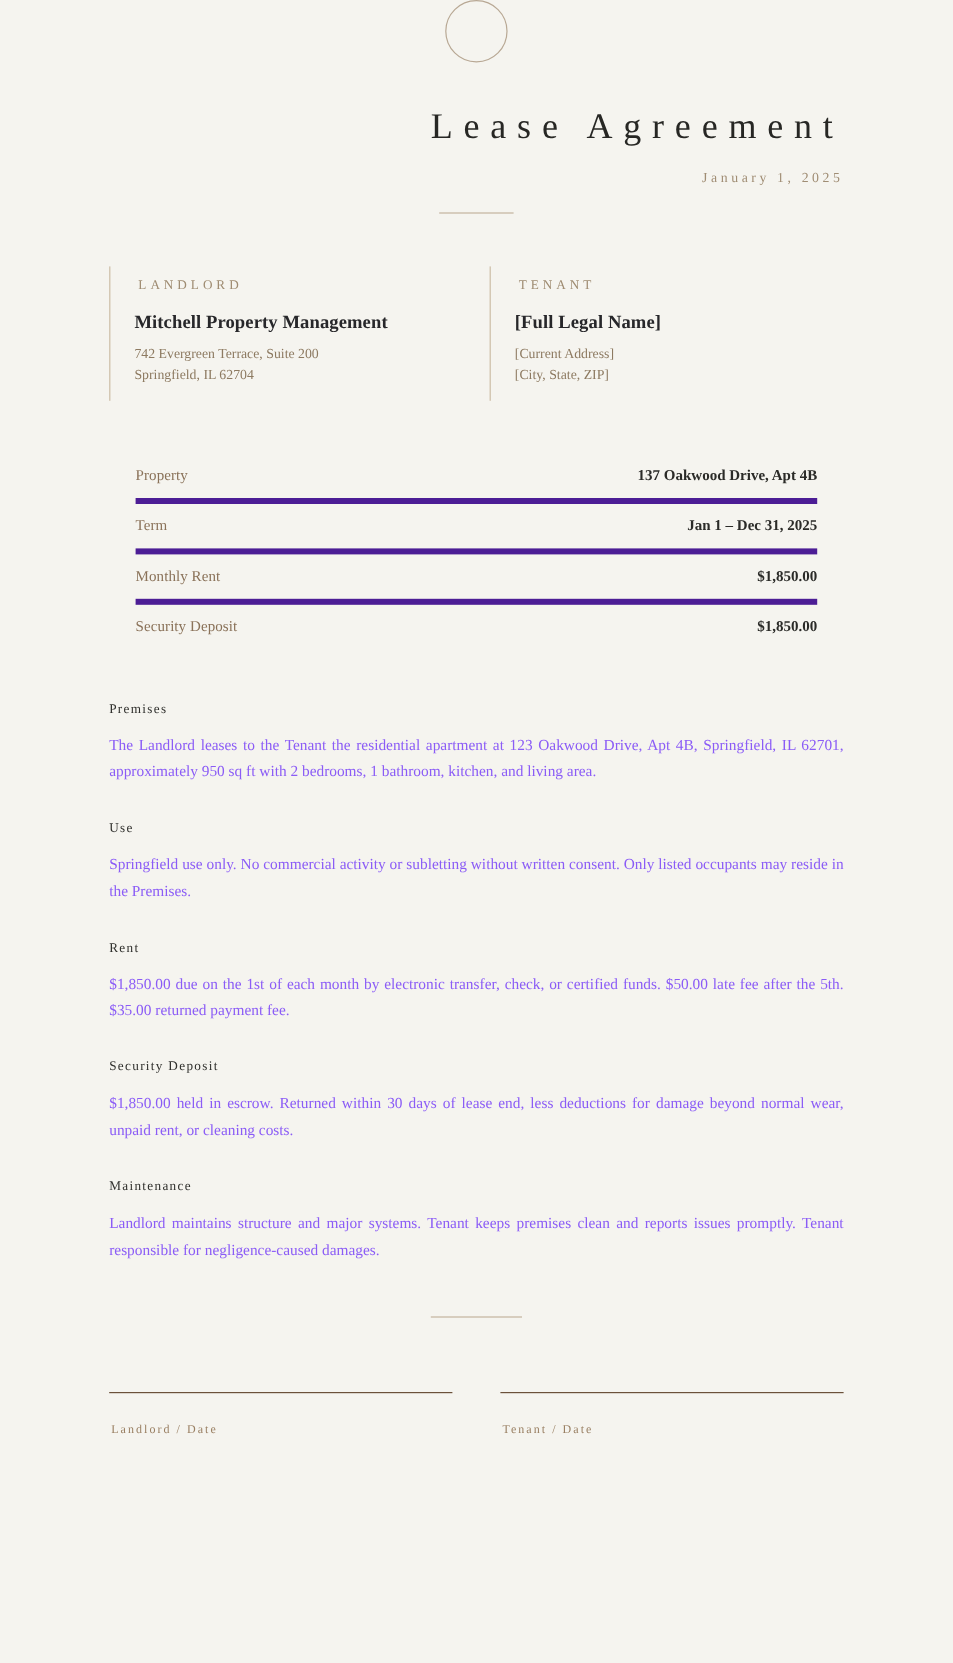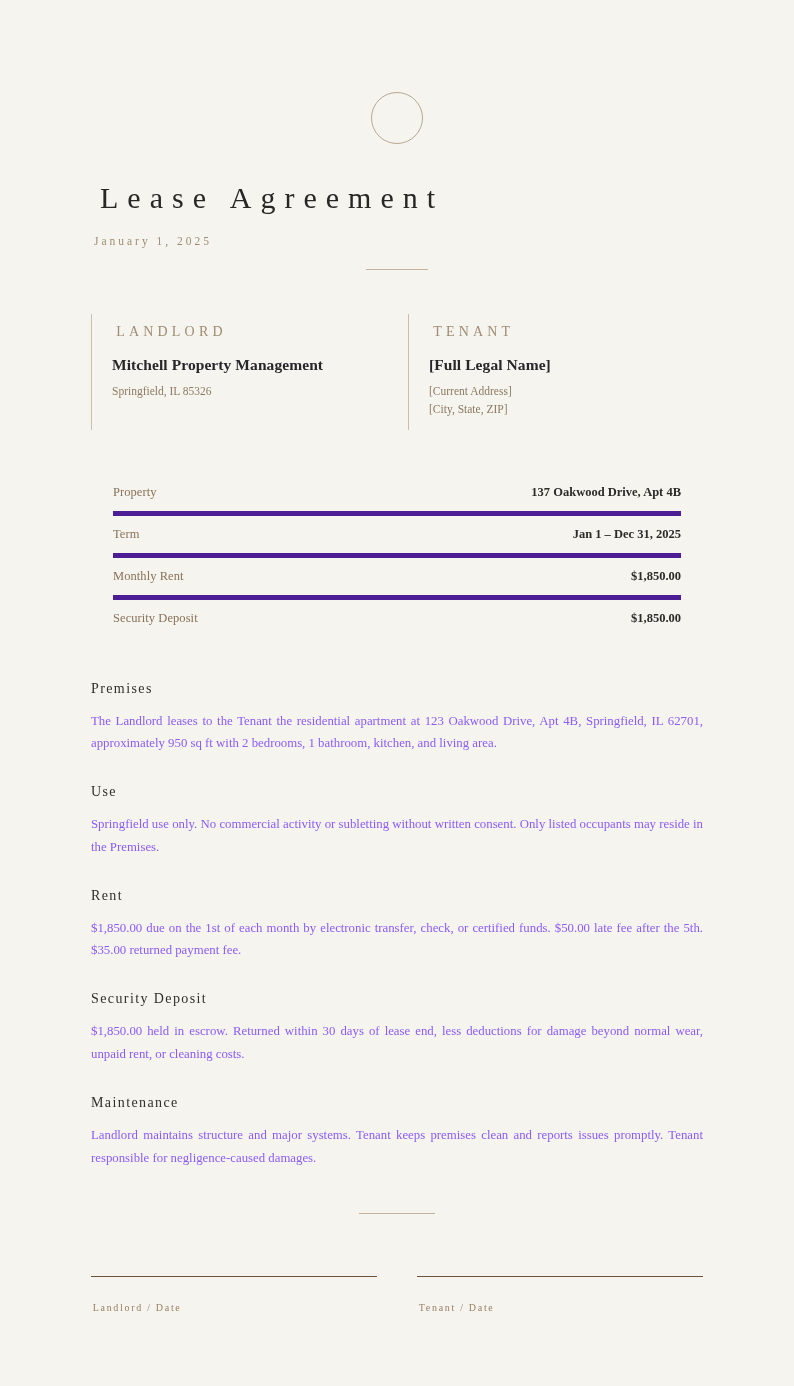--- a/index.html
+++ b/index.html
@@ -22,22 +22,21 @@
     background: #f5f4ef;
     position: relative;
   }
   .inner {
     width: 612px;
     margin: 0 auto;
   }
 
   
   .header {
-    padding-top: 92px;
-    text-align: left;
+    text-align: right;
   }
   .seal {
     width: 52px;
     height: 52px;
     border: 1.5px solid #b8a894;
     border-radius: 50%;
     margin: 0 auto;
     box-sizing: border-box;
   }
   .doc-title {
@@ -75,21 +74,21 @@
     flex: 1 1 0;
     box-sizing: border-box;
     border-left: 1px solid #cdbda6;
     padding: 4px 0 12px 20px;
     min-height: 104px;
   }
   .party + .party {
     margin-left: 22px;
   }
   .party-eyebrow {
-    font-size: 14px;
+    font-size: 11px;
     letter-spacing: 0.30em;
     text-indent: 0.30em;
     color: #9f8c72;
     margin: 6px 0 0 0;
   }
   .party-name {
     font-size: 15.5px;
     font-weight: 700;
     color: #27272a;
     margin: 16px 0 0 0;
@@ -136,21 +135,21 @@
   .clauses {
     margin-top: 44px;
   }
   .clause {
     margin-top: 29px;
   }
   .clause:first-child {
     margin-top: 0;
   }
   .clause-title {
-    font-size: 14px;
+    font-size: 11px;
     font-weight: 400;
     letter-spacing: 0.10em;
     color: #2f2f2c;
     margin: 0 0 13px 0;
   }
   .clause-body {
     font-size: 12.8px;
     line-height: 1.78;
     color: #8b5cf6;
     text-align: justify;
@@ -200,21 +199,22 @@
       <div class="seal"></div>
       <h1 class="doc-title">Lease Agreement</h1>
       <div class="doc-date">January 1, 2025</div>
       <hr class="rule-short">
     </div>
 
     <div class="parties">
       <div class="party">
         <div class="party-eyebrow">LANDLORD</div>
         <div class="party-name">Mitchell Property Management</div>
-        <div class="party-line">Springfield, IL 85326</div>
+        <div class="party-line">742 Evergreen Terrace, Suite 200</div>
+        <div class="party-line">Springfield, IL 62704</div>
       </div>
       <div class="party">
         <div class="party-eyebrow">TENANT</div>
         <div class="party-name">[Full Legal Name]</div>
         <div class="party-line">[Current Address]</div>
         <div class="party-line">[City, State, ZIP]</div>
       </div>
     </div>
 
     <div class="summary">

